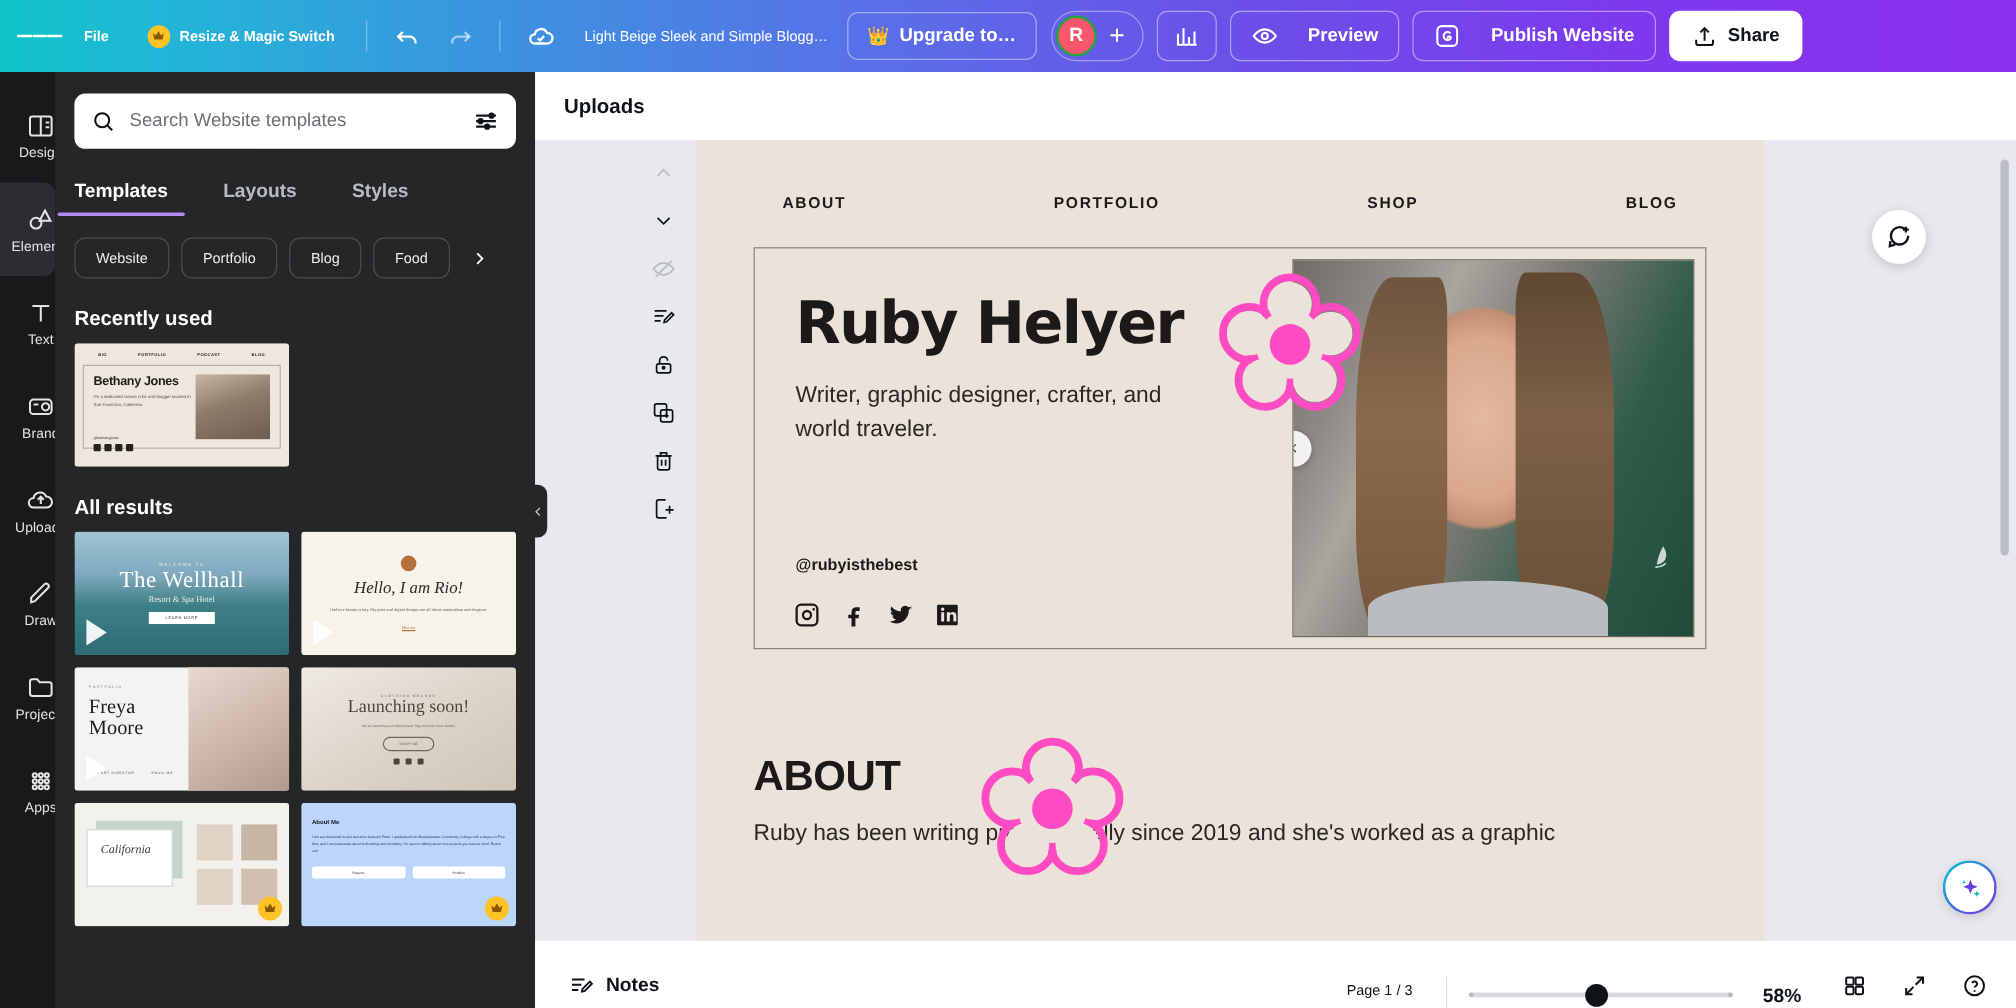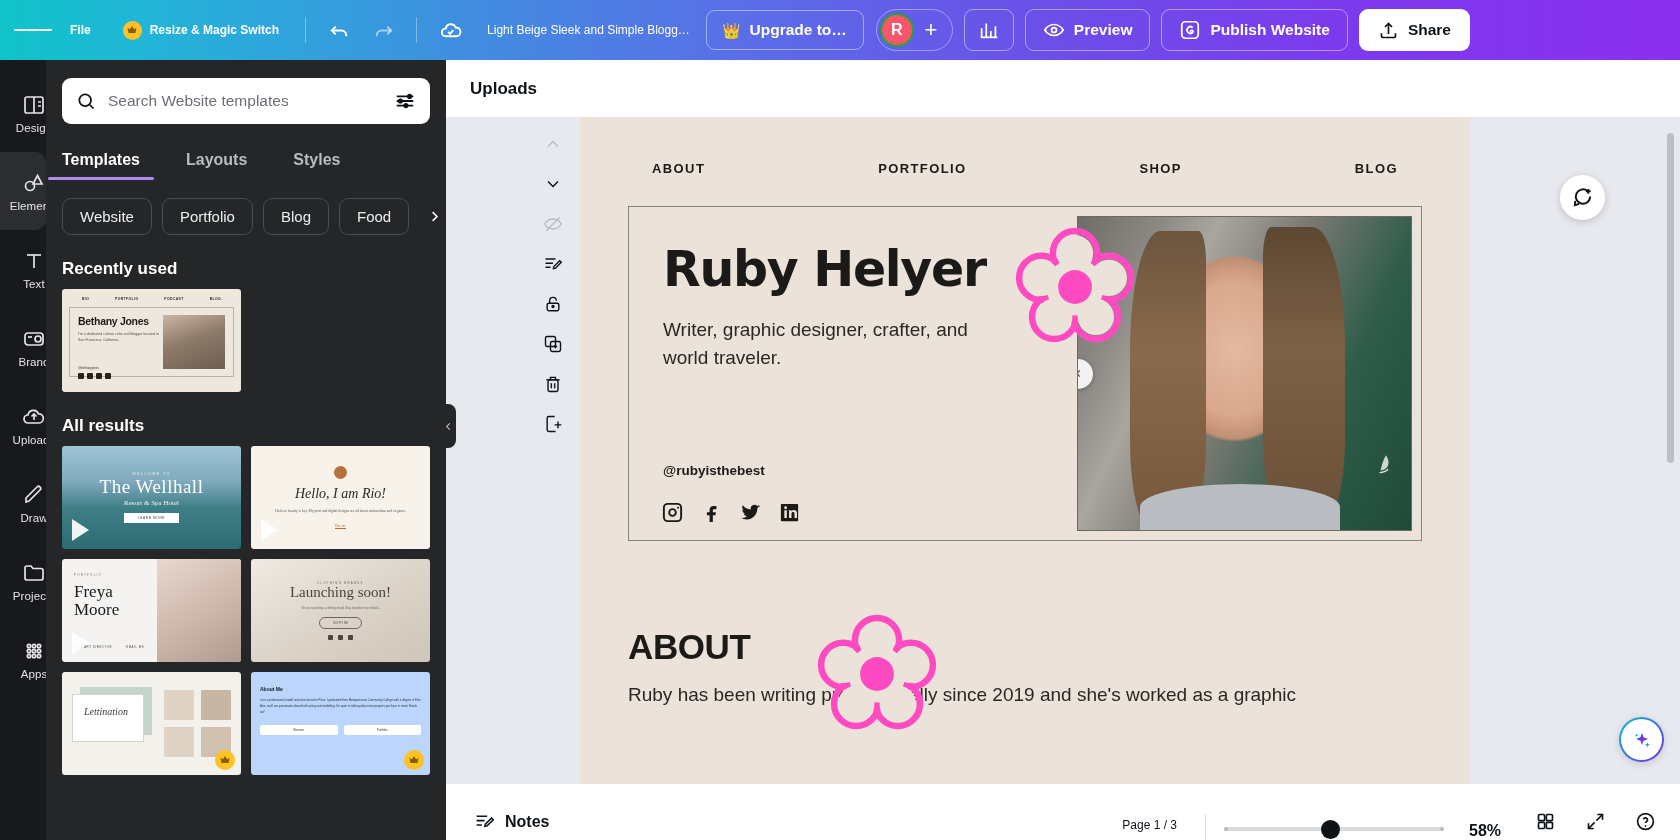--- a/index.html
+++ b/index.html
@@ -54,21 +54,21 @@
   .avatar {
     width:34px;height:34px;border-radius:50%;background:#f8566b;color:#fff;
     display:flex;align-items:center;justify-content:center;font-size:16px;font-weight:600;
     border:2px solid #1fa63f; cursor:pointer;
   }
   .avatar-add {
     width:34px;height:34px;border-radius:50%;display:flex;align-items:center;
     justify-content:center;color:#fff;font-size:22px;font-weight:300;cursor:pointer;
   }
   .pill-btn {
-    height:42px;display:flex;align-items:center;gap:9px;padding:0 17px;
+    height:42px;display:flex;align-items:center;gap:25px;padding:0 17px;
     border:1px solid rgba(255,255,255,.45);border-radius:9px;color:#fff;
     font-size:15.5px;font-weight:600;cursor:pointer;margin-left:9px;white-space:nowrap;
   }
   .pill-btn.icononly { padding: 0 13px; }
   .pill-btn svg { width:22px;height:22px;stroke:#fff;fill:none;stroke-width:1.9; }
   .share-btn {
     height:42px;display:flex;align-items:center;gap:9px;padding:0 19px;
     background:#fff;border-radius:9px;color:#0e1318;font-size:15.5px;font-weight:600;
     cursor:pointer;margin-left:9px;white-space:nowrap;
   }
@@ -113,21 +113,21 @@
     position:relative; margin-right:46px;
   }
   .tab.active { color:#fff; }
   .tab.active::after {
     content:"";position:absolute;left:-14px;right:-14px;bottom:0;height:3px;
     background:#b18cf0;border-radius:2px;
   }
 
   .chips { display:flex; gap:10px; margin-top:18px; align-items:center; }
   .chip {
-    border:1px solid #4a4c50;border-radius:9px;color:#eceef0;font-size:15px;
+    border:1px solid #4a4c50;border-radius:9px;color:#eceef0;font-size:12px;
     padding:9px 17px;cursor:pointer;white-space:nowrap;
   }
   .chip-next {
     width:30px;height:30px;border-radius:50%;display:flex;align-items:center;
     justify-content:center;color:#fff;cursor:pointer;flex:0 0 auto;
   }
   .chip-next svg { width:15px;height:15px;stroke:#fff;fill:none;stroke-width:2.4; }
 
   .sec-title { color:#fff; font-size:17px; font-weight:700; margin:24px 0 10px 0; }
 
@@ -615,21 +615,21 @@
                 <i></i>
               </div>
           </div>
         </div>
 
         <div class="thumb">
           <div class="mini mini-lett">
             <div class="lt-left">
               <div class="lt-green"></div>
               <div class="lt-card"></div>
-              <div class="lt-script">Lettination</div>
+              <div class="lt-script">California</div>
             </div>
             <div class="lt-right">
               <div class="lt-sq"></div>
               <div class="lt-sq"></div>
               <div class="lt-sq"></div>
               <div class="lt-sq"></div>
             </div>
           </div>
           <div class="crown-corner">
             <svg viewBox="0 0 24 24">

